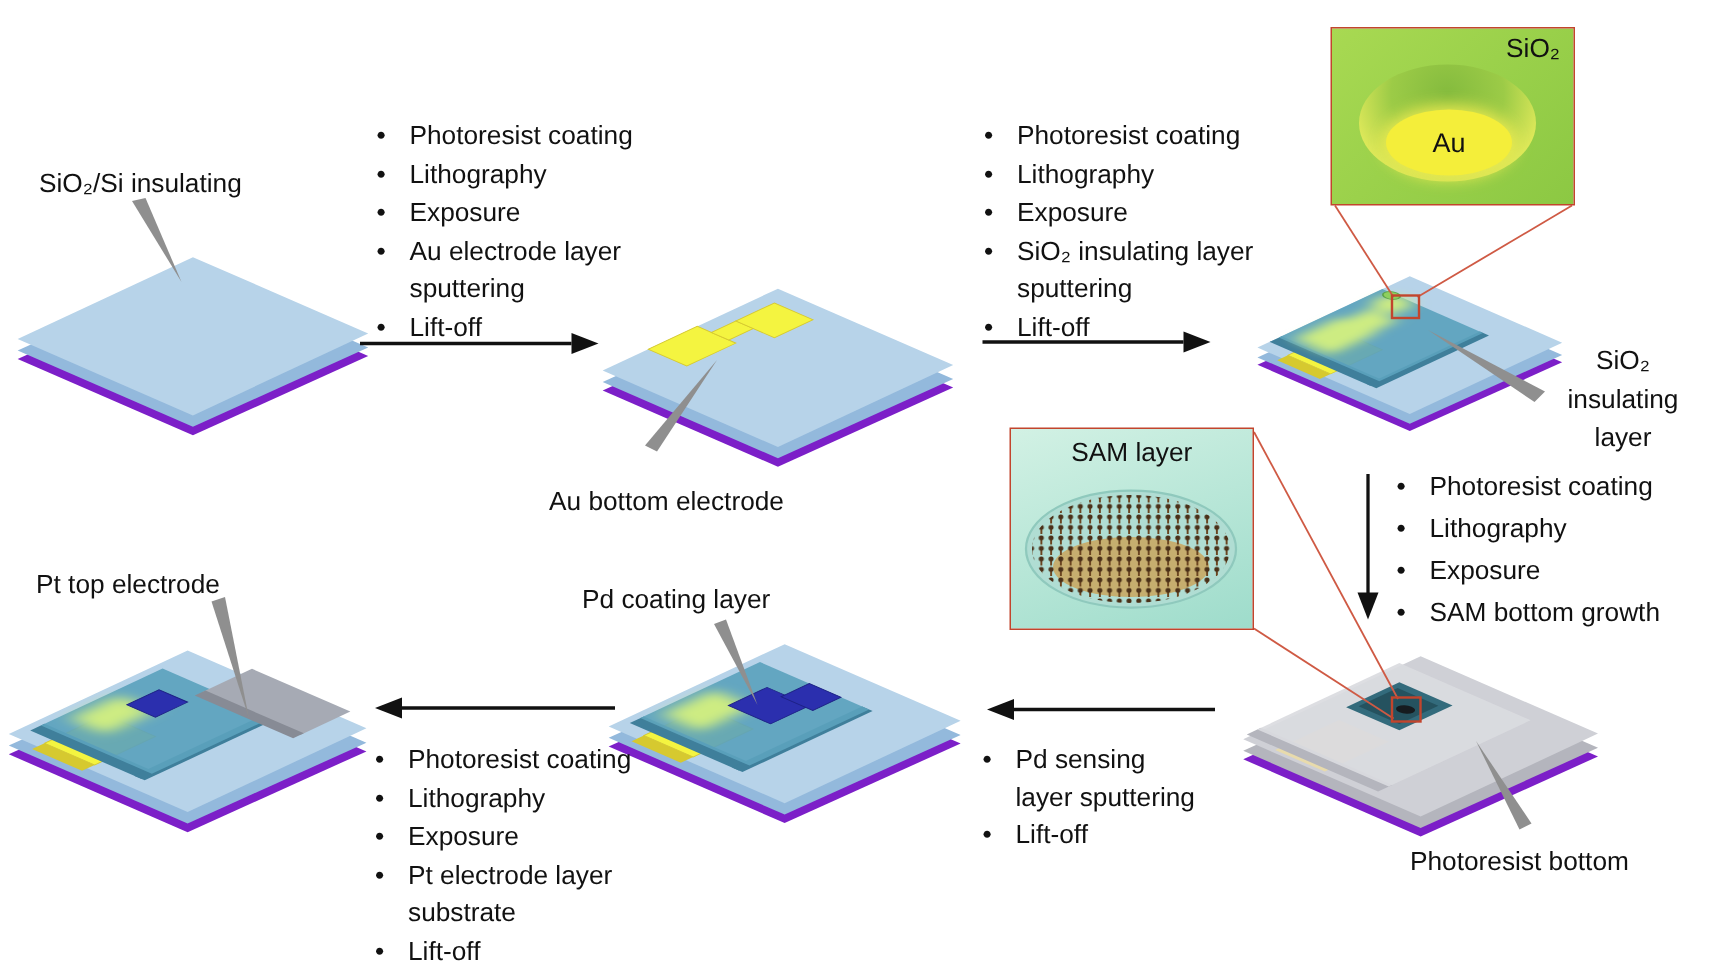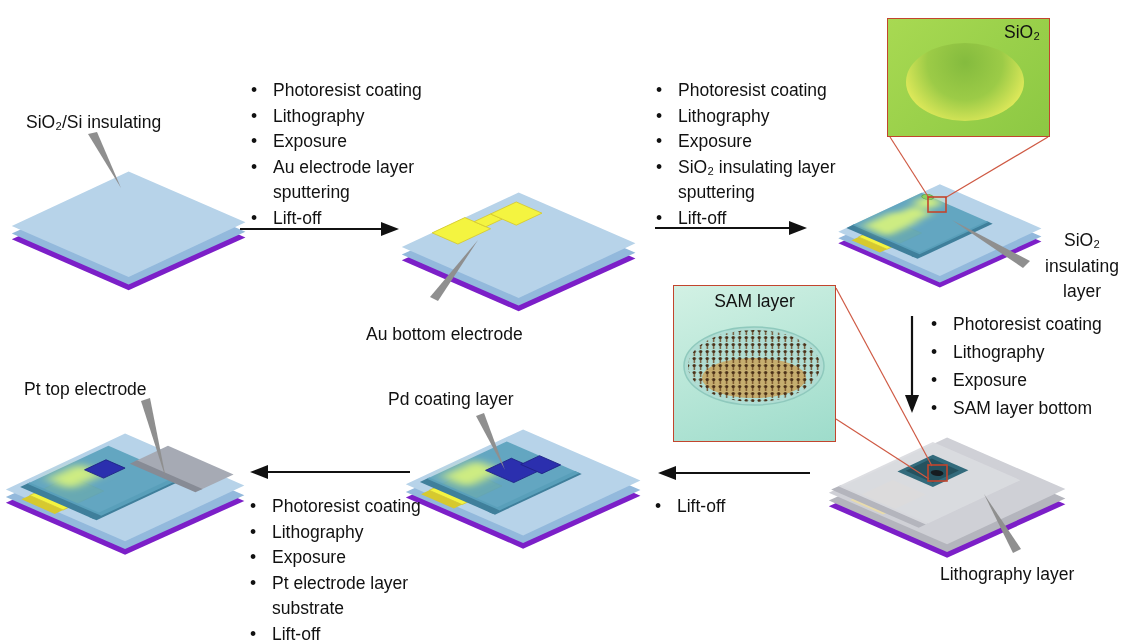--- a/index.html
+++ b/index.html
@@ -182,44 +182,47 @@
     <line class="redline" x1="890" y1="137" x2="929" y2="198"></line>
     <line class="redline" x1="1048" y1="137" x2="945" y2="198"></line>
     <rect class="redbox" x="928" y="197" width="18" height="15"></rect>
     <line class="redline" x1="836" y1="288" x2="932" y2="466"></line>
     <line class="redline" x1="836" y1="419" x2="929" y2="479"></line>
     <rect class="redbox" x="928" y="465" width="19" height="16"></rect>
   </svg>
 
   <div class="inset" id="inset-sio2" style="left:887px;top:18px;width:163px;height:119px">
     <div class="crater"></div>
+    <div class="aucore">
+      <span>Au</span>
+    </div>
     <div class="t-sio2">SiO₂</div>
   </div>
 
-  <div class="inset" id="inset-sam" style="left:673px;top:285px;width:163px;height:157px">
+  <div class="inset" id="inset-sam" style="left:673px;top:285px;width:163px;height:135px">
     <div class="t-sam">SAM layer</div>
     <svg width="152" height="102" viewBox="0 0 152 102">
       <defs>
         <pattern id="samdots" width="6.5" height="7" patternUnits="userSpaceOnUse">
           <rect x="2.6" y="3.6" width="1.3" height="3.4" fill="#6b4520"></rect>
           <circle cx="3.2" cy="2.6" r="1.7" fill="#4a3018"></circle>
         </pattern>
       </defs>
       <ellipse cx="76" cy="52" rx="70" ry="39" fill="#b0ddd3" stroke="#8fc9bd" stroke-width="1.5"></ellipse>
       <ellipse cx="76" cy="64" rx="52" ry="20" fill="#d8871e" opacity=".55"></ellipse>
       <ellipse cx="76" cy="52" rx="66" ry="36" fill="url(#samdots)"></ellipse>
     </svg>
   </div>
 
   <div class="lbl" style="left:26px;top:112px">SiO₂/Si insulating</div>
   <div class="lbl" style="left:366px;top:324px">Au bottom electrode</div>
   <div class="lbl center" style="left:1032px;top:228px;width:100px">SiO₂
 insulating
 layer</div>
-  <div class="lbl" style="left:940px;top:564px">Lithography layer</div>
+  <div class="lbl" style="left:940px;top:564px">Photoresist bottom</div>
   <div class="lbl" style="left:388px;top:389px">Pd coating layer</div>
   <div class="lbl" style="left:24px;top:379px">Pt top electrode</div>
 
   <ul class="steps" style="left:248px;top:78px;width:210px">
     <li>Photoresist coating</li>
     <li>Lithography</li>
     <li>Exposure</li>
     <li class="b">Au electrode layer
 sputtering</li>
     <li>Lift-off</li>
@@ -229,23 +232,25 @@
     <li>Lithography</li>
     <li>Exposure</li>
     <li class="b">SiO₂ insulating layer
 sputtering</li>
     <li>Lift-off</li>
   </ul>
   <ul class="steps s3" style="left:928px;top:310px;width:210px">
     <li>Photoresist coating</li>
     <li>Lithography</li>
     <li>Exposure</li>
-    <li class="b">SAM layer bottom</li>
+    <li class="b">SAM bottom growth</li>
   </ul>
   <ul class="steps s4" style="left:652px;top:494px;width:175px">
+    <li class="b">Pd sensing
+layer sputtering</li>
     <li>Lift-off</li>
   </ul>
   <ul class="steps" style="left:247px;top:494px;width:215px">
     <li>Photoresist coating</li>
     <li>Lithography</li>
     <li>Exposure</li>
     <li class="b">Pt electrode layer
 substrate</li>
     <li>Lift-off</li>
   </ul>

